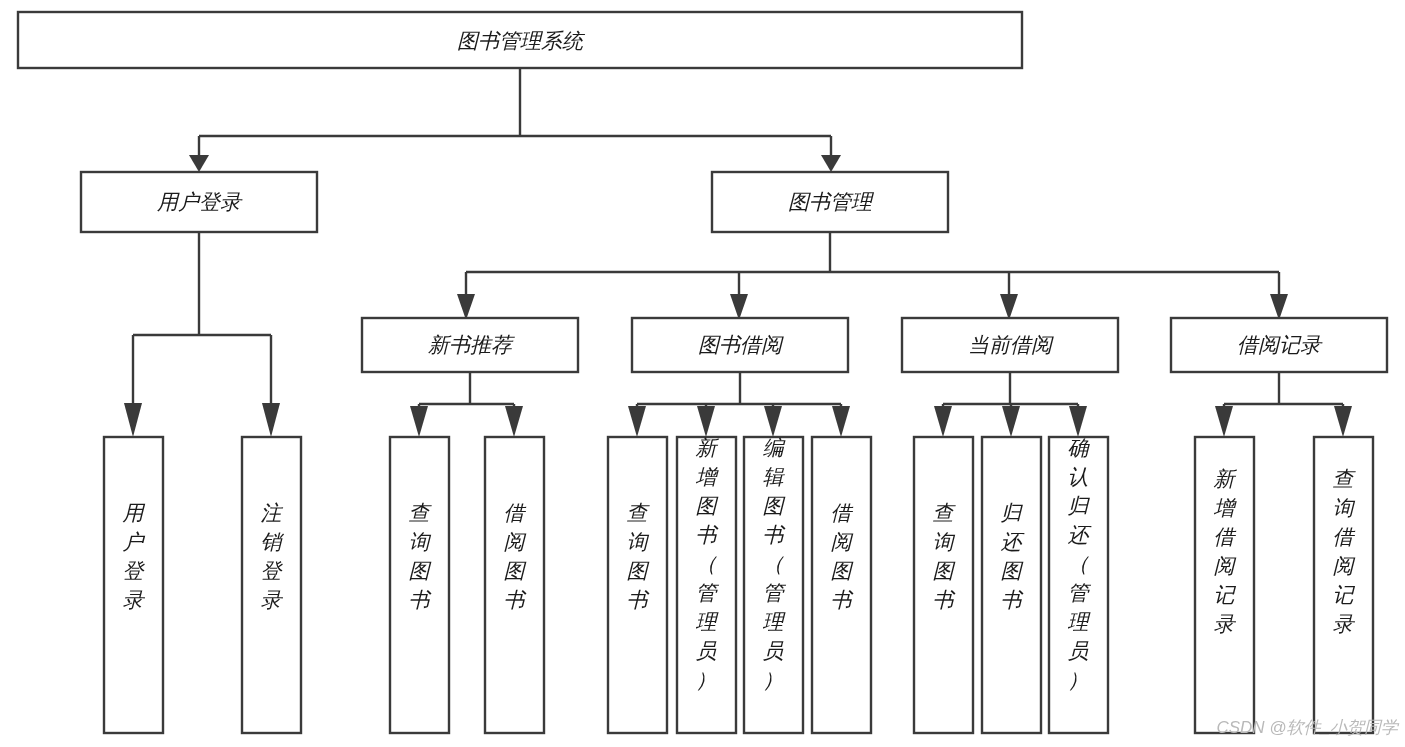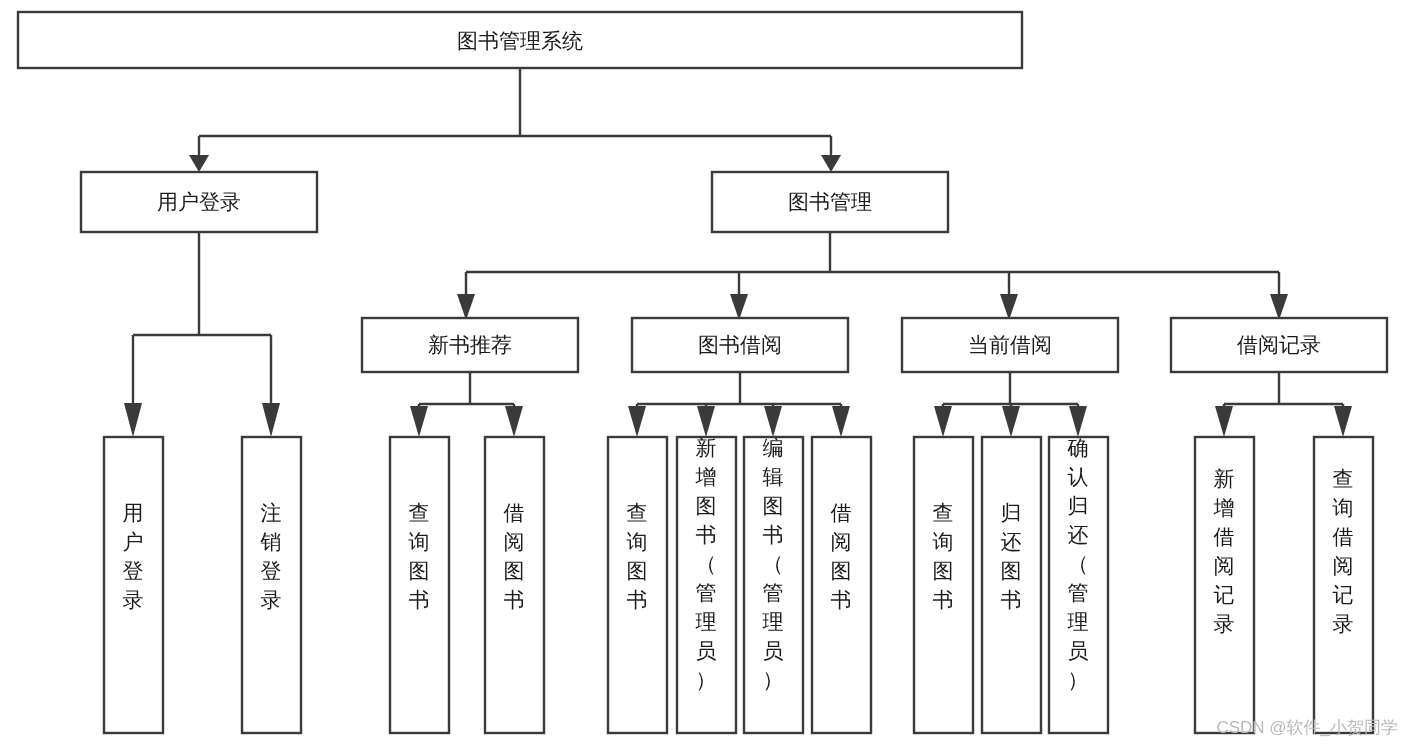--- a/index.html
+++ b/index.html
@@ -10,20 +10,21 @@
   }
   body {
     font-family: "Liberation Sans", "DejaVu Sans", sans-serif;
   }
   #diagram-root {
     position: relative;
     width: 1405px;
     height: 747px;
     background: #ffffff;
     overflow: hidden;
+    font-style: italic;
   }
   svg.diagram-svg {
     position: absolute;
     left: 0;
     top: 0;
     width: 1405px;
     height: 747px;
   }
   .node-box {
     fill: #ffffff;

